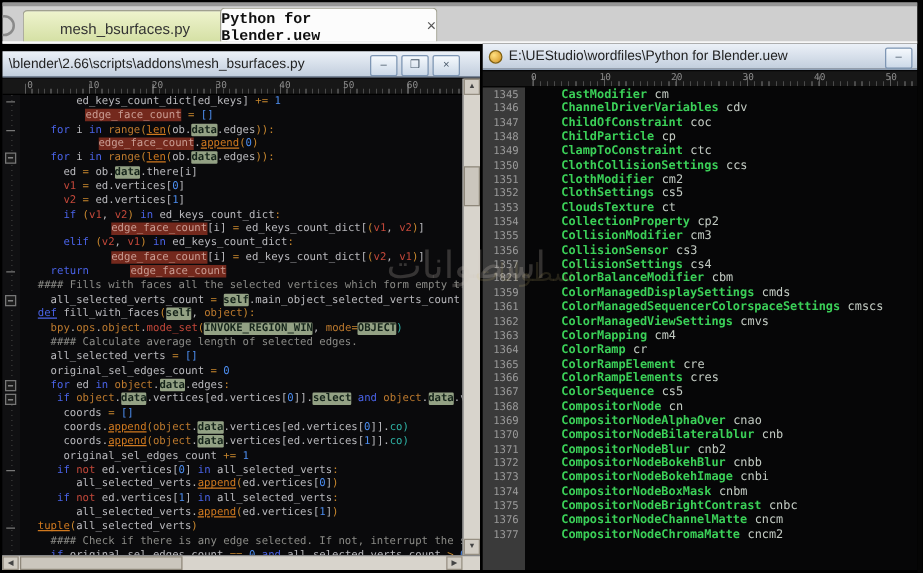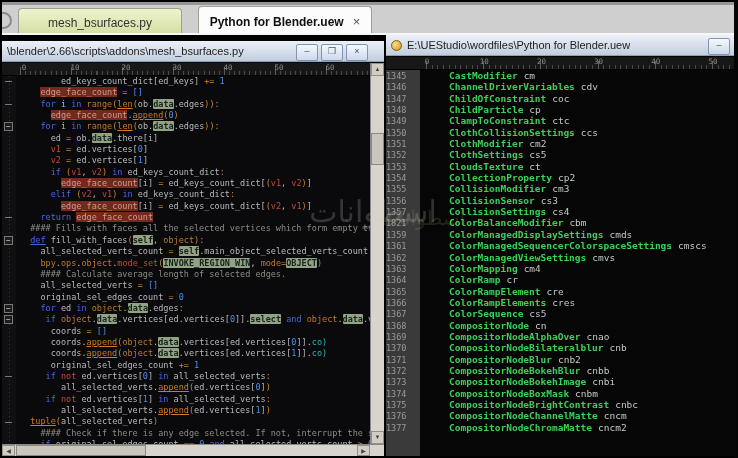--- a/index.html
+++ b/index.html
@@ -7,21 +7,21 @@
        font-family:"Liberation Sans",sans-serif;}
   
   .tabbar{position:absolute;left:2px;top:2px;right:4px;height:31px;background:#cfcfcf;
           border-bottom:2px solid #f7f7f7;overflow:hidden;}
   .tabbar::before{content:"";position:absolute;left:0;top:0;right:0;height:3px;background:#969696;}
   .nav-circle{position:absolute;left:-7px;top:10px;width:13px;height:13px;border:2px solid #8a8a8a;
           border-radius:50%;}
   .tab{position:absolute;top:6px;height:27px;display:flex;align-items:center;justify-content:center;
        font-size:12px;border:1px solid #a0a090;border-bottom:none;border-radius:4px 4px 0 0;}
   .tab-1{left:16px;width:162px;background:linear-gradient(#eef3cd,#d2dea0);color:#333;}
-  .tab-2{left:196px;width:172px;top:4px;height:29px;background:#fcfcfc;font-weight:bold;color:#101010;z-index:2;}
+  .tab-2{left:174px;width:172px;top:4px;height:29px;background:#fcfcfc;font-weight:bold;color:#101010;z-index:2;font-family:Liberation Mono, monospace;}
   .tab-close{margin-left:9px;font-weight:normal;color:#555;font-size:13px;line-height:10px;}
   
   .win-title{position:absolute;left:0;top:0;right:0;height:21px;
              background:linear-gradient(#ecf1f8,#c2cedd);border-bottom:1px solid #8fa0b5;
              display:flex;align-items:center;font-size:11px;color:#222;padding-left:5px;box-sizing:border-box;}
   .wbtns{position:absolute;display:flex;top:3px;}
   .wbtn{width:20px;height:15px;margin-left:3px;background:linear-gradient(#f5f9fd,#ccd9e8);
         border:1px solid #7e96b4;border-radius:2px;font-size:9px;line-height:13px;text-align:center;color:#456;}
   .ruler{position:absolute;left:0;top:22px;height:13px;background:#171717;color:#8e8e8e;
          overflow:hidden;border-bottom:1px solid #000;}
@@ -43,21 +43,21 @@
       color:#ccc;font-size:8px;line-height:7px;text-align:center;font-family:"DejaVu Sans Mono",monospace;box-sizing:border-box;}
   .fold-tick{position:absolute;left:3px;width:7px;height:1px;background:#777;}
   .lcode{position:absolute;left:14px;right:14px;top:35px;bottom:12px;overflow:hidden;
       font-family:"DejaVu Sans Mono",monospace;font-size:8.5px;line-height:11.35px;padding-left:4px;}
   .cl{height:11.35px;white-space:pre;}
   .tk-p{color:#b9b9bd}.tk-k{color:#4a63e8}.tk-kd{color:#4a63e8;text-decoration:underline}
   .tk-r{color:#c4483a}.tk-o{color:#c8872e}.tk-n{color:#4d8ef0}
   .tk-f{color:#d0791f;text-decoration:underline}.tk-b{color:#bd7a2e}
   .tk-c{color:#8b8b87}.tk-t{color:#2fb3a6}
   .tk-hg{background:#93a184;color:#15241a;font-weight:bold;border-radius:1px;}
-  .tk-hr{background:#74291d;color:#c99c92;}
+  .tk-hr{background:#74291d;color:#c99c92;margin-left:28px;}
   .lvscroll{position:absolute;right:0;top:22px;bottom:12px;width:14px;background:#d8d4cc;border-left:1px solid #888;box-sizing:border-box;}
   .sbtn{position:absolute;left:0;width:13px;height:13px;background:#d2cdc4;border:1px solid #968f82;
         font-size:6px;line-height:11px;text-align:center;color:#444;box-sizing:border-box;}
   .lvscroll .up{top:0;} .lvscroll .down{bottom:0;}
   .vthumb{position:absolute;left:0;top:70px;width:13px;height:32px;background:#cbc6bd;border:1px solid #8f887b;box-sizing:border-box;}
   .lhscroll{position:absolute;left:0;right:0;bottom:0;height:12px;background:#d8d4cc;border-top:1px solid #888;box-sizing:border-box;}
   .lhscroll .left{left:0;top:0;height:11px;}
   .lhscroll .right{left:auto;right:14px;top:0;height:11px;}
   .hthumb{position:absolute;left:14px;top:0;width:130px;height:11px;background:#cbc6bd;border:1px solid #8f887b;box-sizing:border-box;}
   
@@ -68,21 +68,21 @@
   .rruler{right:0;padding-left:40px;box-sizing:border-box;
       background-image:
         repeating-linear-gradient(90deg,#5c5c5c 0 1px,transparent 1px 57.2px),
         repeating-linear-gradient(90deg,#4a4a4a 0 1px,transparent 1px 5.72px);
       background-size:100% 8px,100% 4px;background-position:40px bottom,40px bottom;background-repeat:no-repeat;
       background-color:#171717;}
   .rgutter{position:absolute;left:0;top:35px;width:34px;bottom:0;background:#3a3a3a;}
   .rcode{position:absolute;left:0;right:0;top:35px;bottom:0;overflow:hidden;
       font-family:"DejaVu Sans Mono",monospace;font-size:9.5px;line-height:11.35px;}
   .rrow{height:11.35px;white-space:pre;}
-  .rln{display:inline-block;width:29px;padding-right:16px;text-align:left;color:#9a9a9a;font-size:8.5px;}
+  .rln{display:inline-block;width:29px;padding-right:16px;text-align:right;color:#9a9a9a;font-size:8.5px;}
   .rname{color:#3bd058;font-weight:bold;margin-left:18px;}
   .rabbr{color:#c2cac2;margin-left:6px;}
   
   .watermark{position:absolute;left:228px;top:194px;width:290px;text-align:center;font-size:30px;
       color:rgba(216,206,196,0.22);pointer-events:none;z-index:9;}
   .watermark2{position:absolute;left:380px;top:206px;font-size:20px;color:rgba(220,200,120,0.14);
       pointer-events:none;z-index:9;}
   .rborder{position:absolute;right:0;top:0;width:4px;bottom:0;background:#050505;}
 </style>
 </head>
@@ -136,22 +136,22 @@
       <div class="cl"><span class="tk-p">    </span><span class="tk-k">for </span><span class="tk-p">i </span><span class="tk-k">in </span><span class="tk-b">range</span><span class="tk-o">(</span><span class="tk-f">len</span><span class="tk-o">(</span><span class="tk-p">ob.</span><span class="tk-hg">data</span><span class="tk-p">.edges</span><span class="tk-o">)):</span></div>
       <div class="cl"><span class="tk-p">      ed </span><span class="tk-o">= </span><span class="tk-p">ob.</span><span class="tk-hg">data</span><span class="tk-p">.there[i]</span></div>
       <div class="cl"><span class="tk-p">      </span><span class="tk-r">v1</span><span class="tk-o"> = </span><span class="tk-p">ed.vertices[</span><span class="tk-n">0</span><span class="tk-p">]</span></div>
       <div class="cl"><span class="tk-p">      </span><span class="tk-r">v2</span><span class="tk-o"> = </span><span class="tk-p">ed.vertices[</span><span class="tk-n">1</span><span class="tk-p">]</span></div>
       <div class="cl"><span class="tk-p">      </span><span class="tk-k">if </span><span class="tk-o">(</span><span class="tk-r">v1</span><span class="tk-p">, </span><span class="tk-r">v2</span><span class="tk-o">) </span><span class="tk-k">in </span><span class="tk-p">ed_keys_count_dict</span><span class="tk-o">:</span></div>
       <div class="cl"><span class="tk-p">        </span><span class="tk-hr">edge_face_count</span><span class="tk-p">[i] </span><span class="tk-o">= </span><span class="tk-p">ed_keys_count_dict[</span><span class="tk-o">(</span><span class="tk-r">v1</span><span class="tk-p">, </span><span class="tk-r">v2</span><span class="tk-o">)</span><span class="tk-p">]</span></div>
       <div class="cl"><span class="tk-p">      </span><span class="tk-k">elif </span><span class="tk-o">(</span><span class="tk-r">v2</span><span class="tk-p">, </span><span class="tk-r">v1</span><span class="tk-o">) </span><span class="tk-k">in </span><span class="tk-p">ed_keys_count_dict</span><span class="tk-o">:</span></div>
       <div class="cl"><span class="tk-p">        </span><span class="tk-hr">edge_face_count</span><span class="tk-p">[i] </span><span class="tk-o">= </span><span class="tk-p">ed_keys_count_dict[</span><span class="tk-o">(</span><span class="tk-r">v2</span><span class="tk-p">, </span><span class="tk-r">v1</span><span class="tk-o">)</span><span class="tk-p">]</span></div>
       <div class="cl"><span class="tk-p">    </span><span class="tk-k">return </span><span class="tk-hr">edge_face_count</span></div>
       <div class="cl"><span class="tk-c">  #### Fills with faces all the selected vertices which form empty triangles</span></div>
+      <div class="cl"><span class="tk-p">    all_selected_verts_count </span><span class="tk-o">= </span><span class="tk-hg">self</span><span class="tk-p">.main_object_selected_verts_count</span></div>
       <div class="cl"><span class="tk-p">  </span><span class="tk-kd">def</span><span class="tk-p"> fill_with_faces</span><span class="tk-o">(</span><span class="tk-hg">self</span><span class="tk-p">, </span><span class="tk-b">object</span><span class="tk-o">):</span></div>
-      <div class="cl"><span class="tk-p">    all_selected_verts_count </span><span class="tk-o">= </span><span class="tk-hg">self</span><span class="tk-p">.main_object_selected_verts_count</span></div>
       <div class="cl"><span class="tk-p">    </span><span class="tk-b">bpy</span><span class="tk-p">.</span><span class="tk-b">ops</span><span class="tk-p">.</span><span class="tk-b">object</span><span class="tk-p">.</span><span class="tk-r">mode_set</span><span class="tk-o">(</span><span class="tk-hg">INVOKE_REGION_WIN</span><span class="tk-p">, </span><span class="tk-b">mode</span><span class="tk-o">=</span><span class="tk-hg">OBJECT</span><span class="tk-t">)</span></div>
       <div class="cl"><span class="tk-c">    #### Calculate average length of selected edges.</span></div>
       <div class="cl"><span class="tk-p">    all_selected_verts </span><span class="tk-o">= </span><span class="tk-n">[]</span></div>
       <div class="cl"><span class="tk-p">    original_sel_edges_count </span><span class="tk-o">= </span><span class="tk-n">0</span></div>
       <div class="cl"><span class="tk-p">    </span><span class="tk-k">for </span><span class="tk-p">ed </span><span class="tk-k">in </span><span class="tk-b">object</span><span class="tk-p">.</span><span class="tk-hg">data</span><span class="tk-p">.edges</span><span class="tk-o">:</span></div>
       <div class="cl"><span class="tk-p">     </span><span class="tk-k">if </span><span class="tk-b">object</span><span class="tk-p">.</span><span class="tk-hg">data</span><span class="tk-p">.vertices[ed.vertices[</span><span class="tk-n">0</span><span class="tk-p">]].</span><span class="tk-hg">select</span><span class="tk-k"> and </span><span class="tk-b">object</span><span class="tk-p">.</span><span class="tk-hg">data</span><span class="tk-p">.verti</span></div>
       <div class="cl"><span class="tk-p">      coords </span><span class="tk-o">= </span><span class="tk-n">[]</span></div>
       <div class="cl"><span class="tk-p">      coords.</span><span class="tk-f">append</span><span class="tk-o">(</span><span class="tk-b">object</span><span class="tk-p">.</span><span class="tk-hg">data</span><span class="tk-p">.vertices[ed.vertices[</span><span class="tk-n">0</span><span class="tk-p">]].</span><span class="tk-t">co)</span></div>
       <div class="cl"><span class="tk-p">      coords.</span><span class="tk-f">append</span><span class="tk-o">(</span><span class="tk-b">object</span><span class="tk-p">.</span><span class="tk-hg">data</span><span class="tk-p">.vertices[ed.vertices[</span><span class="tk-n">1</span><span class="tk-p">]].</span><span class="tk-t">co)</span></div>
       <div class="cl"><span class="tk-p">      original_sel_edges_count </span><span class="tk-o">+= </span><span class="tk-n">1</span></div>

